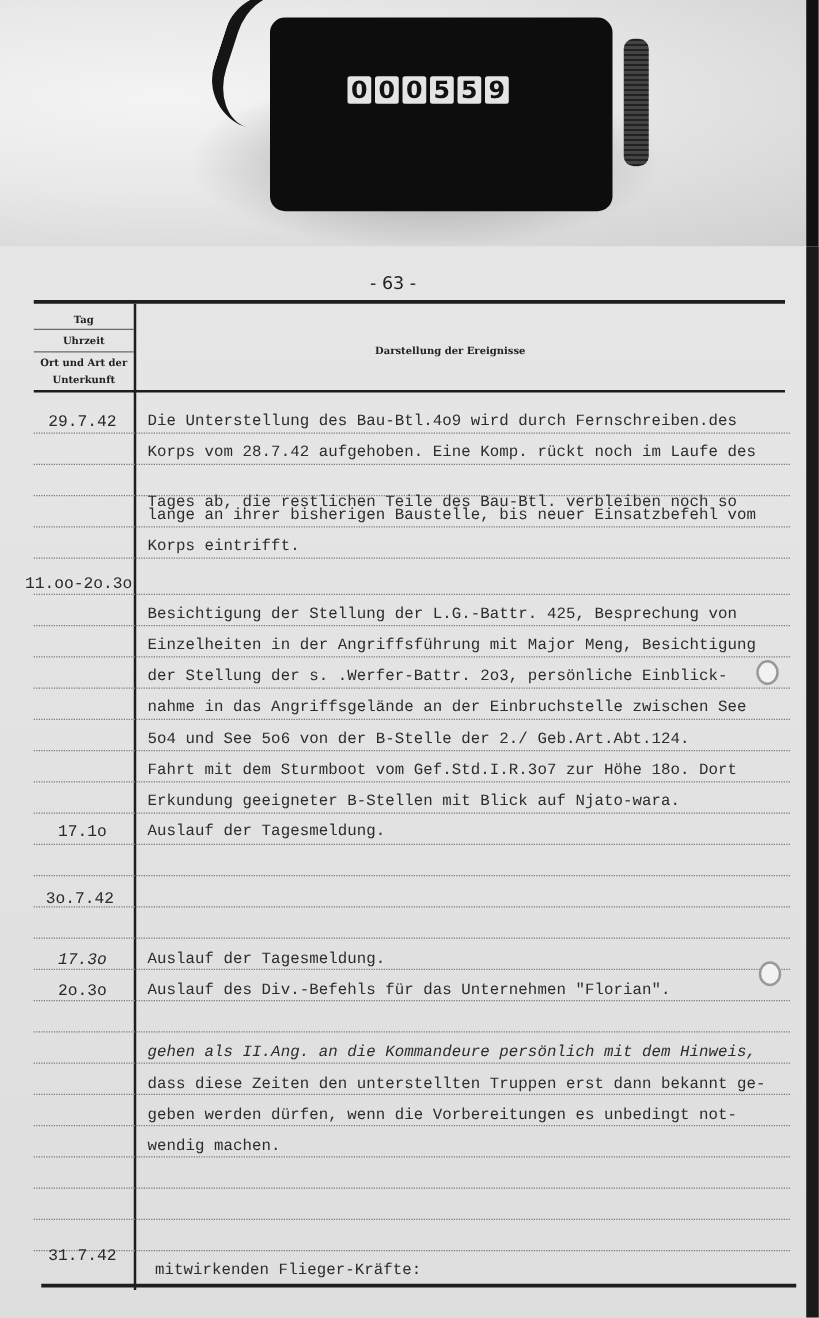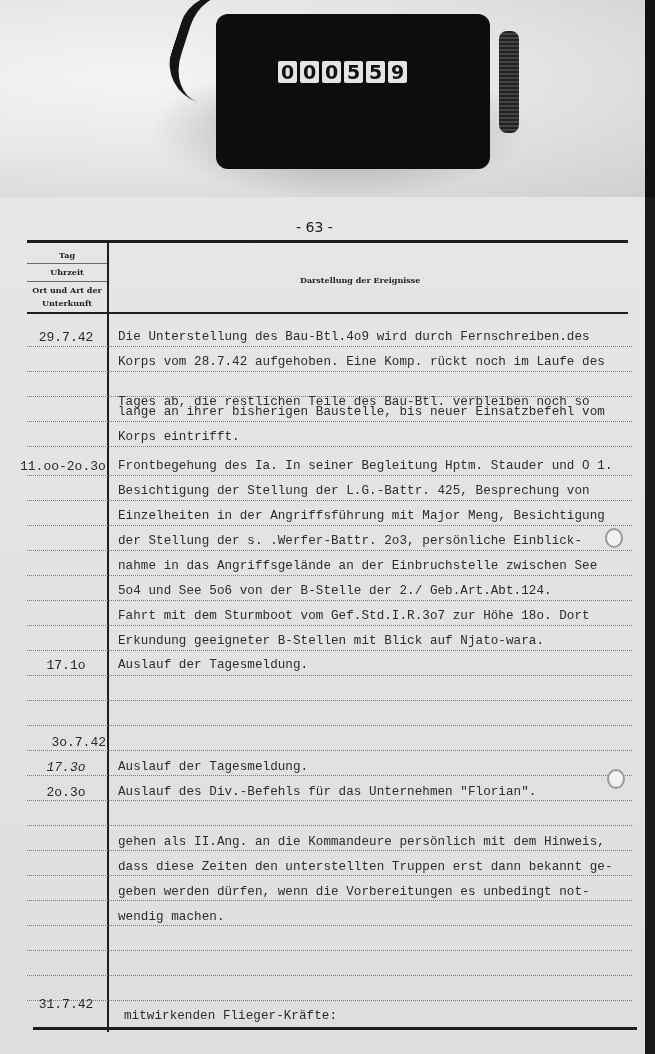--- a/index.html
+++ b/index.html
@@ -142,40 +142,39 @@
   <div class="rule-thick" style="left:33px; top:830px; width:604px;"></div>
 
   <div class="left-cell" style="top:133px;">29.7.42</div>
   <div class="text-line" style="top:133px;">Die Unterstellung des Bau-Btl.4o9 wird durch Fernschreiben.des</div>
   <div class="text-line" style="top:158px;">Korps vom 28.7.42 aufgehoben. Eine Komp. rückt noch im Laufe des</div>
   <div class="text-line" style="top:183px;margin-top:15px;">Tages ab, die restlichen Teile des Bau-Btl. verbleiben noch so</div>
   <div class="text-line" style="top:208px;">lange an ihrer bisherigen Baustelle, bis neuer Einsatzbefehl vom</div>
   <div class="text-line" style="top:233px;">Korps eintrifft.</div>
 
   <div class="left-cell" style="top:262px; left:20px; text-align:left;">11.oo-2o.3o</div>
-  <div class="text-line" style="top:262px;">Frontbegehung des Ia. In seiner Begleitung Hptm. Stauder und O 1.</div>
   <div class="text-line" style="top:287px;">Besichtigung der Stellung der L.G.-Battr. 425, Besprechung von</div>
   <div class="text-line" style="top:312px;">Einzelheiten in der Angriffsführung mit Major Meng, Besichtigung</div>
   <div class="text-line" style="top:337px;">der Stellung der s.  .Werfer-Battr. 2o3, persönliche Einblick-</div>
   <div class="text-line" style="top:362px;">nahme in das Angriffsgelände an der Einbruchstelle zwischen See</div>
   <div class="text-line" style="top:387px;">5o4 und See 5o6 von der B-Stelle der 2./ Geb.Art.Abt.124.</div>
   <div class="text-line" style="top:412px;">Fahrt mit dem Sturmboot vom Gef.Std.I.R.3o7 zur Höhe 18o.  Dort</div>
   <div class="text-line" style="top:437px;">Erkundung geeigneter B-Stellen mit Blick auf Njato-wara.</div>
 
   <div class="left-cell" style="top:461px;">17.1o</div>
   <div class="text-line" style="top:461px;">Auslauf der Tagesmeldung.</div>
 
-  <div class="left-cell" style="top:538px; left:22px; text-align:right;">3o.7.42</div>
+  <div class="left-cell" style="top:514px; left:22px; text-align:center;">3o.7.42</div>
 
   <div class="left-cell" style="top:563px;font-style:italic;">17.3o</div>
   <div class="text-line" style="top:563px;">Auslauf der Tagesmeldung.</div>
 
   <div class="left-cell" style="top:588px;">2o.3o</div>
   <div class="text-line" style="top:588px;">Auslauf des Div.-Befehls für das Unternehmen "Florian".</div>
-  <div class="text-line" style="top:638px;">gehen als II.Ang. an die Kommandeure persönlich mit dem Hinweis,</div>
+  <div class="text-line" style="top:638px;font-style:italic;">gehen als II.Ang. an die Kommandeure persönlich mit dem Hinweis,</div>
   <div class="text-line" style="top:663px;">dass diese Zeiten den unterstellten Truppen erst dann bekannt ge-</div>
   <div class="text-line" style="top:688px;">geben werden dürfen, wenn die Vorbereitungen es unbedingt not-</div>
   <div class="text-line" style="top:713px;">wendig machen.</div>
 
   <div class="left-cell" style="top:787px;margin-top:13px;">31.7.42</div>
   <div class="text-line" style="top:812px; left:124px;">mitwirkenden Flieger-Kräfte:</div>
 
   <div class="punch" style="left:605px; top:331px;"></div>
   <div class="punch" style="left:607px; top:572px;"></div>
 </div>

